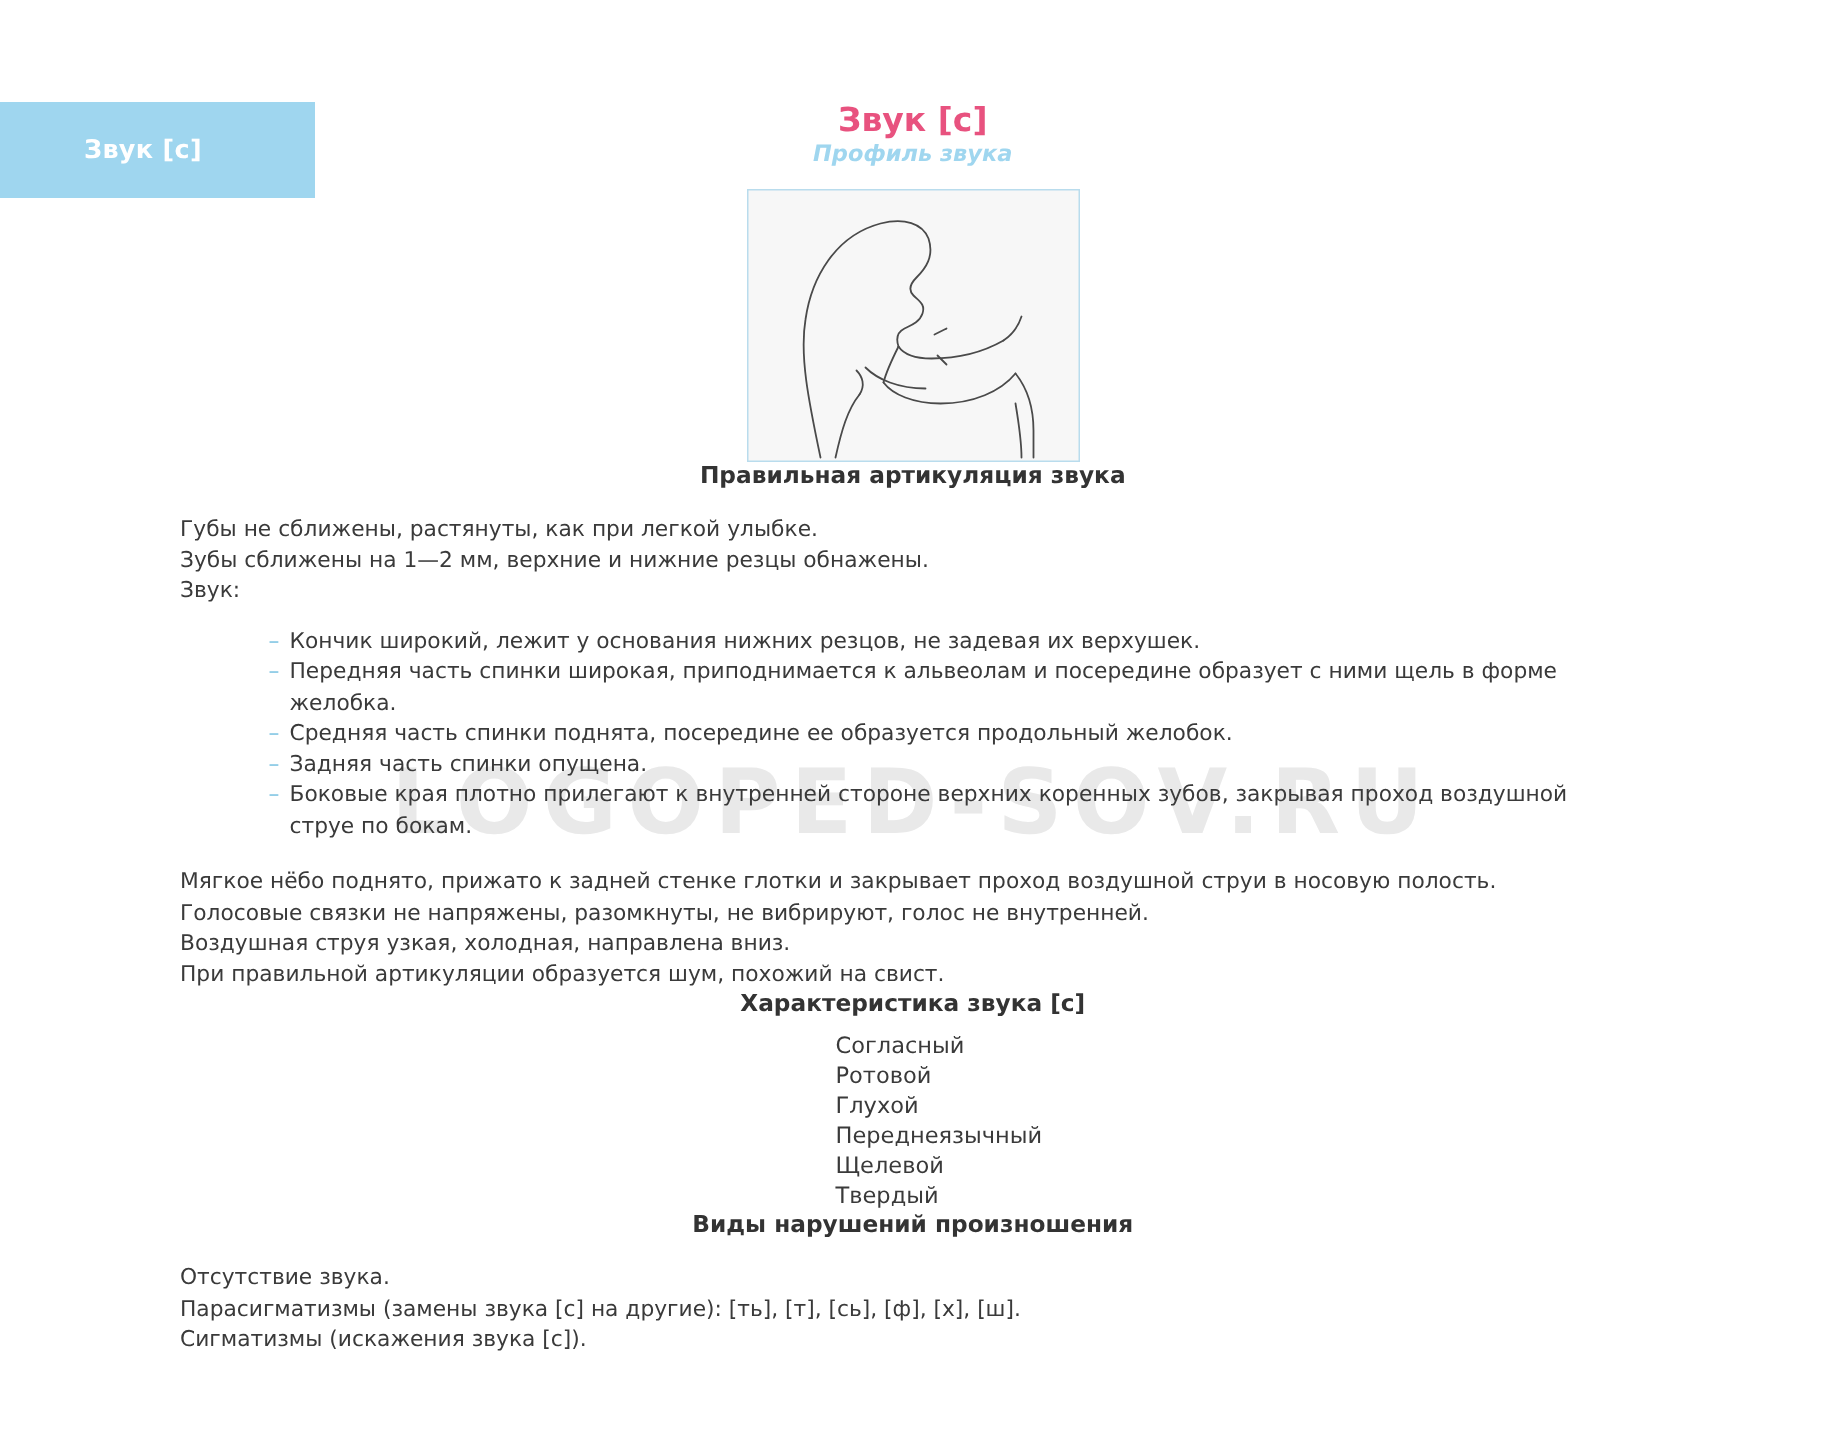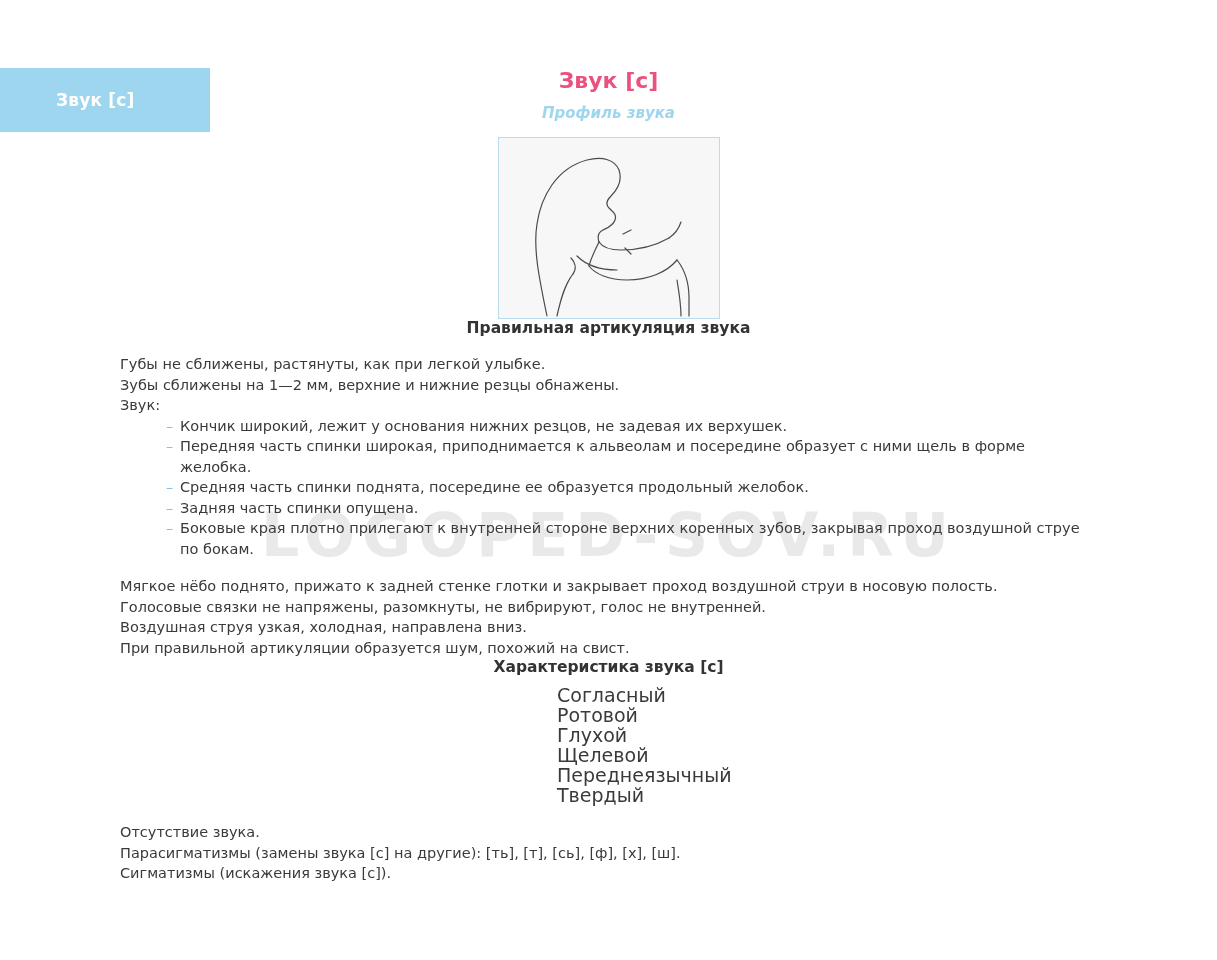--- a/index.html
+++ b/index.html
@@ -66,21 +66,20 @@
     font-size: 22px;
     font-weight: bold;
     margin-top: 68px;
   }
   .doc-subtitle {
     text-align: center;
     color: #9fd6ef;
     font-size: 15px;
     font-weight: bold;
     font-style: italic;
-    margin-top: 11px;
   }
   .figure-wrap {
     display: flex;
     justify-content: center;
     margin-top: 15px;
   }
   .figure-box {
     width: 222px;
     height: 182px;
     border: 1px solid #b9dced;
@@ -97,21 +96,21 @@
     font-size: 14.5px;
     line-height: 20.5px;
     color: #3a3a3a;
     margin: 0;
     padding: 0;
   }
   .block-top {
     margin-top: 17px;
   }
   .bullets {
-    margin: 0;
+    margin: 13px;
     padding: 0 0 0 46px;
     list-style: none;
   }
   .bullets li {
     font-size: 14.5px;
     line-height: 20.5px;
     position: relative;
     padding-left: 14px;
   }
   .bullets li::before {
@@ -122,21 +121,21 @@
     color: #7fc4e3;
   }
   .char-list {
     margin: 9px 0 0 0;
     padding: 0;
     list-style: none;
     text-align: left;
     padding-left: 437px;
   }
   .char-list li {
-    font-size: 19px;
+    font-size: 15px;
     line-height: 20px;
   }
 </style>
 </head>
 <body>
 
 <div class="page">
 
   <div class="header-tab">
     <span class="header-title">Звук [с]</span>
@@ -192,25 +191,26 @@
       <p class="para">Воздушная струя узкая, холодная, направлена вниз.</p>
       <p class="para">При правильной артикуляции образуется шум, похожий на свист.</p>
     </div>
 
     <div class="section-head">Характеристика звука [с]</div>
 
     <ul class="char-list">
       <li>Согласный</li>
       <li>Ротовой</li>
       <li>Глухой</li>
+      <li>Переднеязычный</li>
       <li>Щелевой</li>
-      <li>Переднеязычный</li>
       <li>Твердый</li>
     </ul>
 
+    <div class="section-head">Виды нарушений произношения</div>
 
     <div class="block-top">
       <p class="para">Отсутствие звука.</p>
       <p class="para">Парасигматизмы (замены звука [с] на другие): [ть], [т], [сь], [ф], [х], [ш].</p>
       <p class="para">Сигматизмы (искажения звука [с]).</p>
     </div>
 
   </div>
 
 </div>

